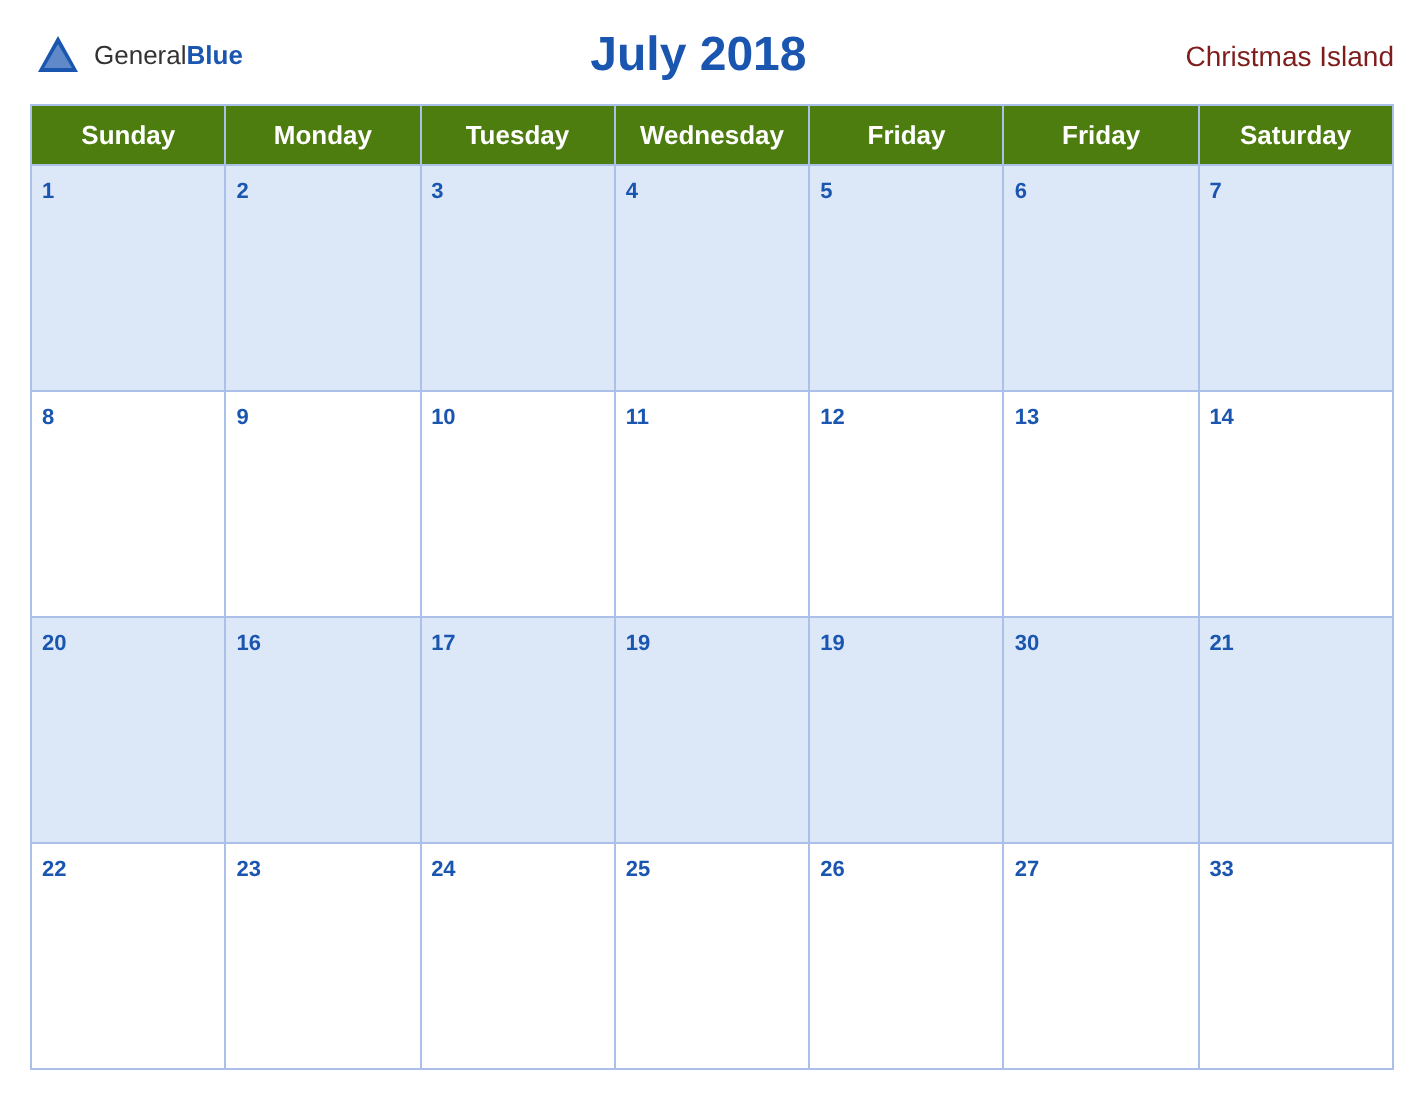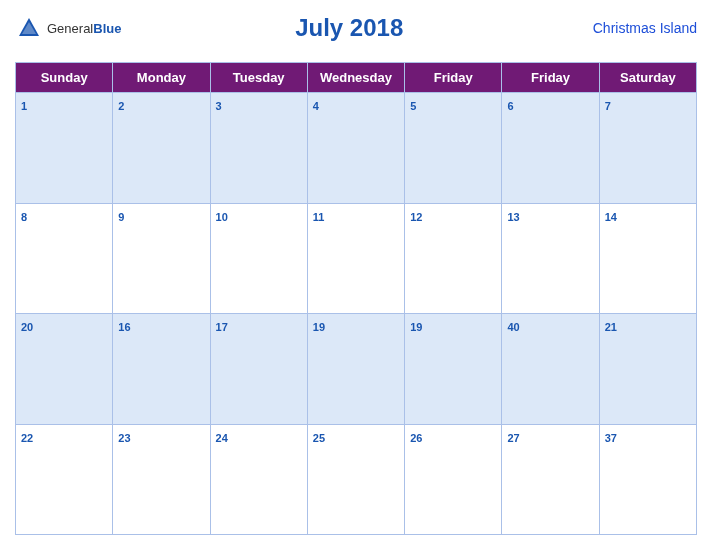--- a/index.html
+++ b/index.html
@@ -9,21 +9,21 @@
       font-family: Arial, sans-serif;
       background: #fff;
       display: flex;
       flex-direction: column;
       padding: 10px 15px 15px 15px;
     }
 
     .header {
       display: flex;
       align-items: center;
-      margin-bottom: 16px;
+      margin-bottom: 6px;
       padding: 4px 0;
     }
 
     .logo {
       display: flex;
       align-items: center;
       gap: 4px;
     }
 
     .logo-text-general {
@@ -46,35 +46,35 @@
     .title {
       font-size: 24px;
       color: #1a56b0;
       font-weight: bold;
       text-align: center;
       flex: 1;
     }
 
     .subtitle {
       font-size: 14px;
-      color: #1d4ed8;
+      color: #7f1d1d;
       text-align: right;
       min-width: 120px;
     }
 
     .calendar {
       flex: 1;
       border: 1px solid #aac0e8;
       border-collapse: collapse;
       width: 100%;
       table-layout: fixed;
     }
 
     .calendar thead tr th {
-      background-color: #701a75;
+      background-color: #4d7c0f;
       color: #fff;
       text-align: center;
       padding: 7px 2px;
       font-size: 13px;
       font-weight: bold;
       border: 1px solid #aac0e8;
     }
 
     .calendar tbody tr td {
       border: 1px solid #aac0e8;
@@ -144,26 +144,26 @@
         <td><span class="day-number">12</span></td>
         <td><span class="day-number">13</span></td>
         <td><span class="day-number">14</span></td>
       </tr>
       <tr>
         <td><span class="day-number">20</span></td>
         <td><span class="day-number">16</span></td>
         <td><span class="day-number">17</span></td>
         <td><span class="day-number">19</span></td>
         <td><span class="day-number">19</span></td>
-        <td><span class="day-number">40</span></td>
+        <td><span class="day-number">30</span></td>
         <td><span class="day-number">21</span></td>
       </tr>
       <tr>
         <td><span class="day-number">22</span></td>
         <td><span class="day-number">23</span></td>
         <td><span class="day-number">24</span></td>
         <td><span class="day-number">25</span></td>
         <td><span class="day-number">26</span></td>
         <td><span class="day-number">27</span></td>
-        <td><span class="day-number">37</span></td>
+        <td><span class="day-number">33</span></td>
       </tr>
     </tbody>
 </table>
 
 </body></html>

